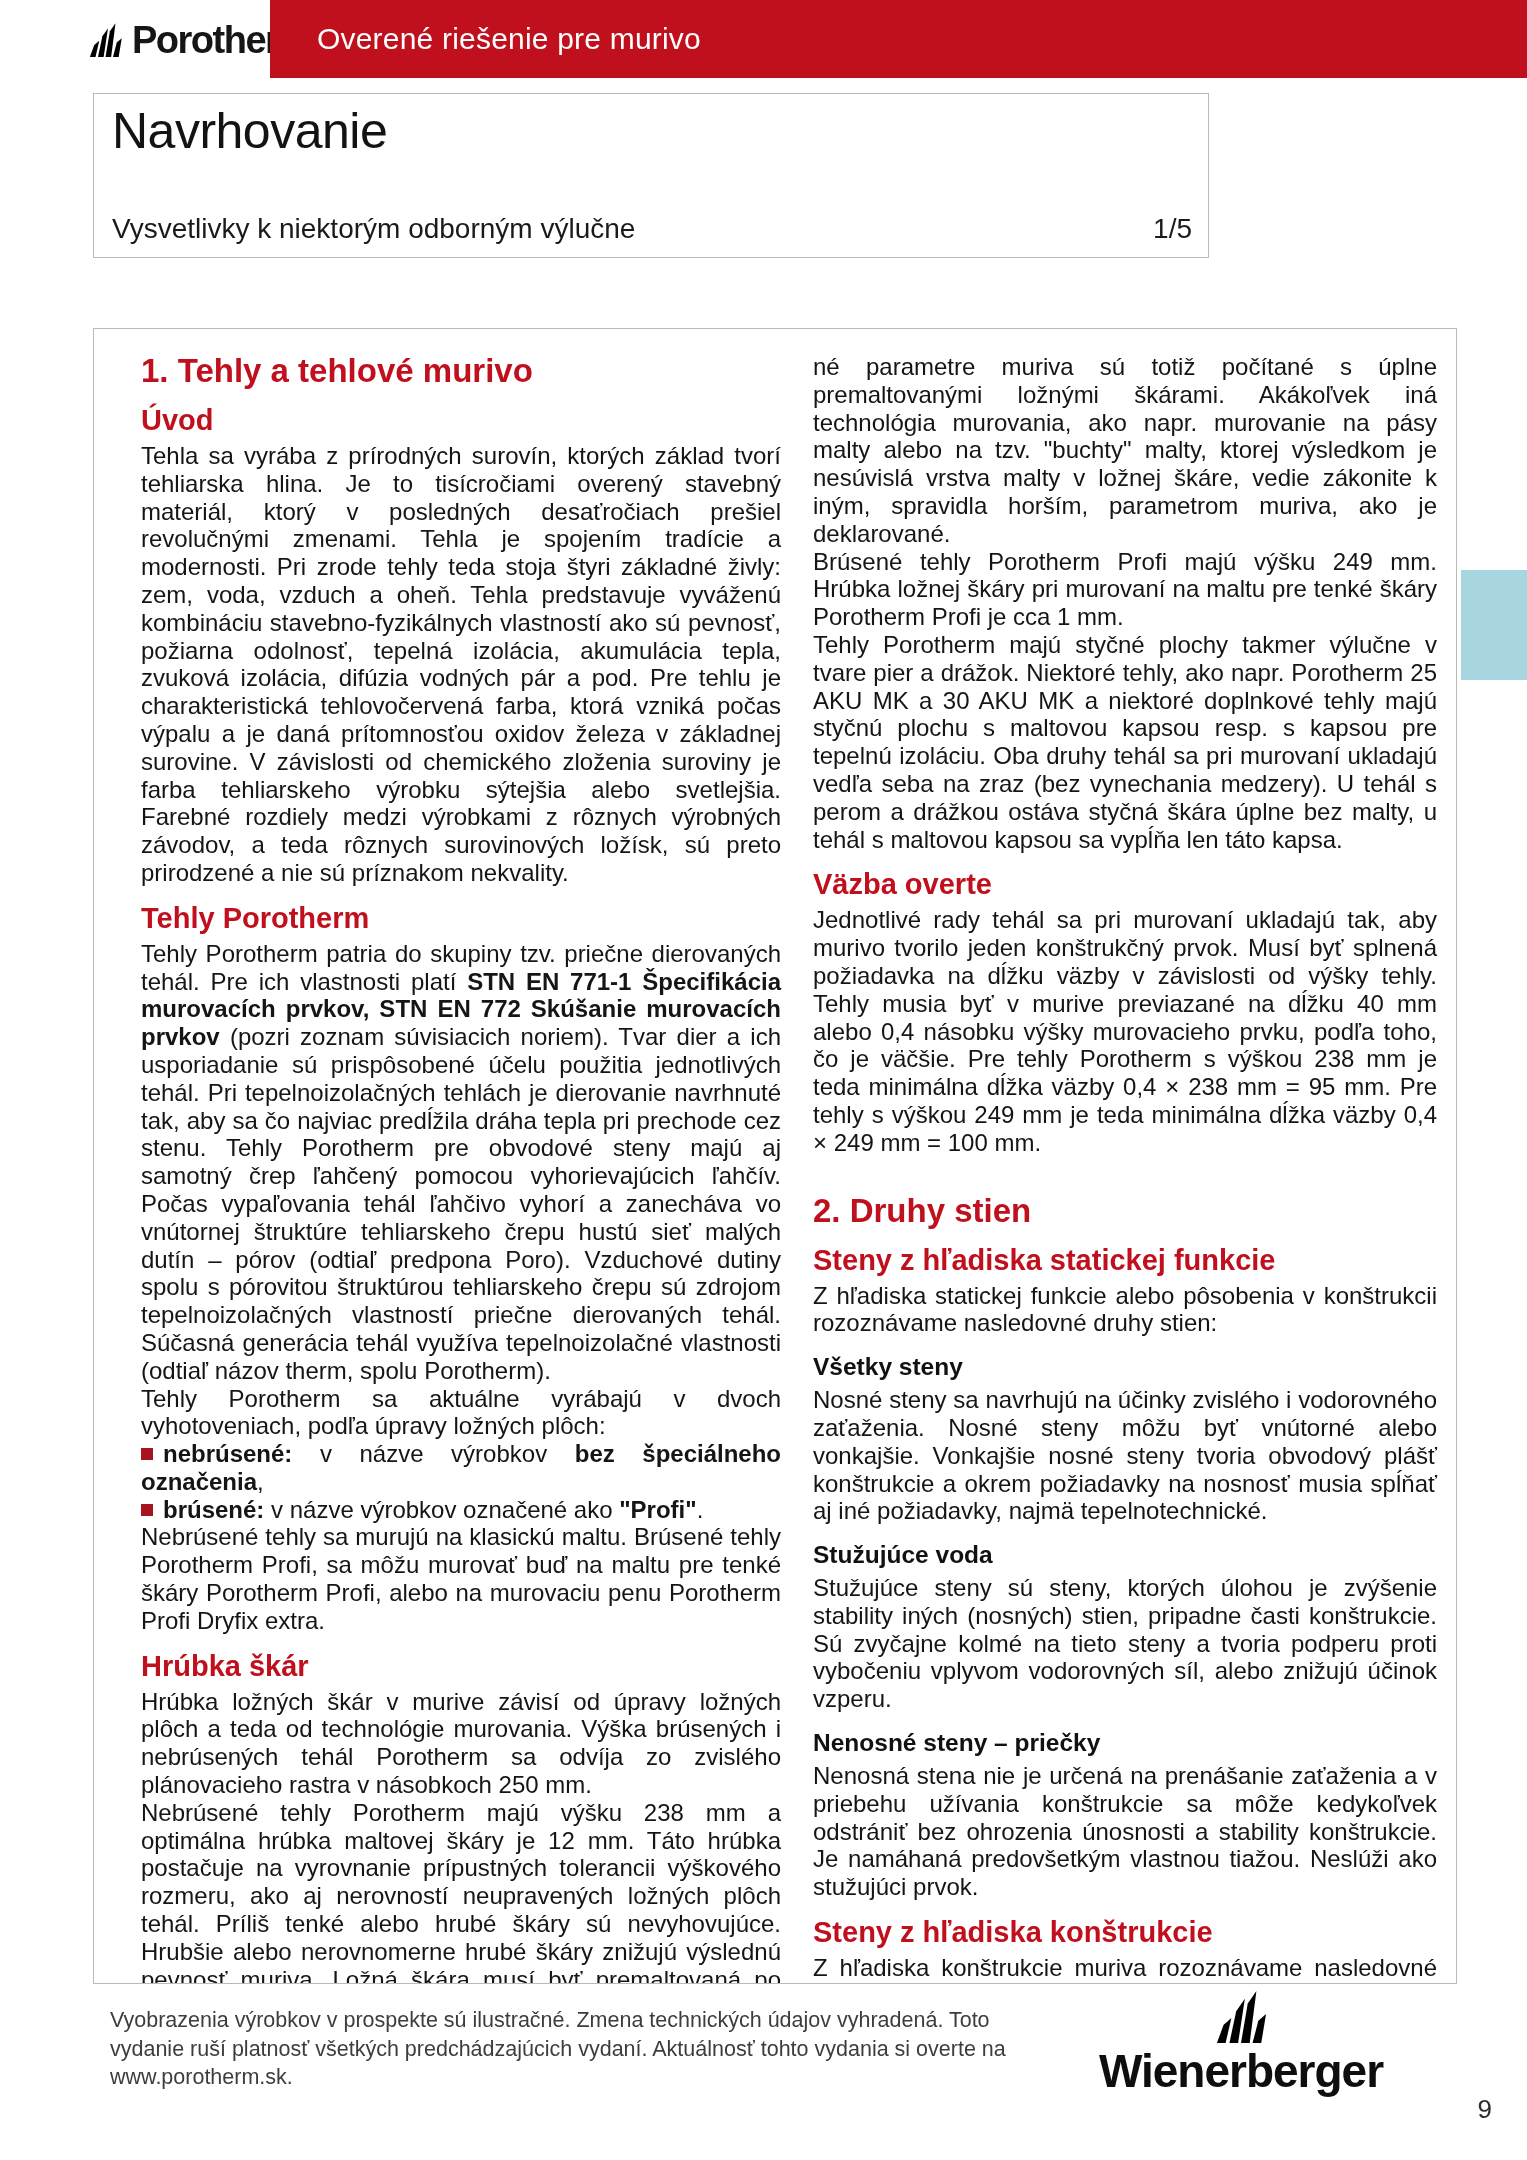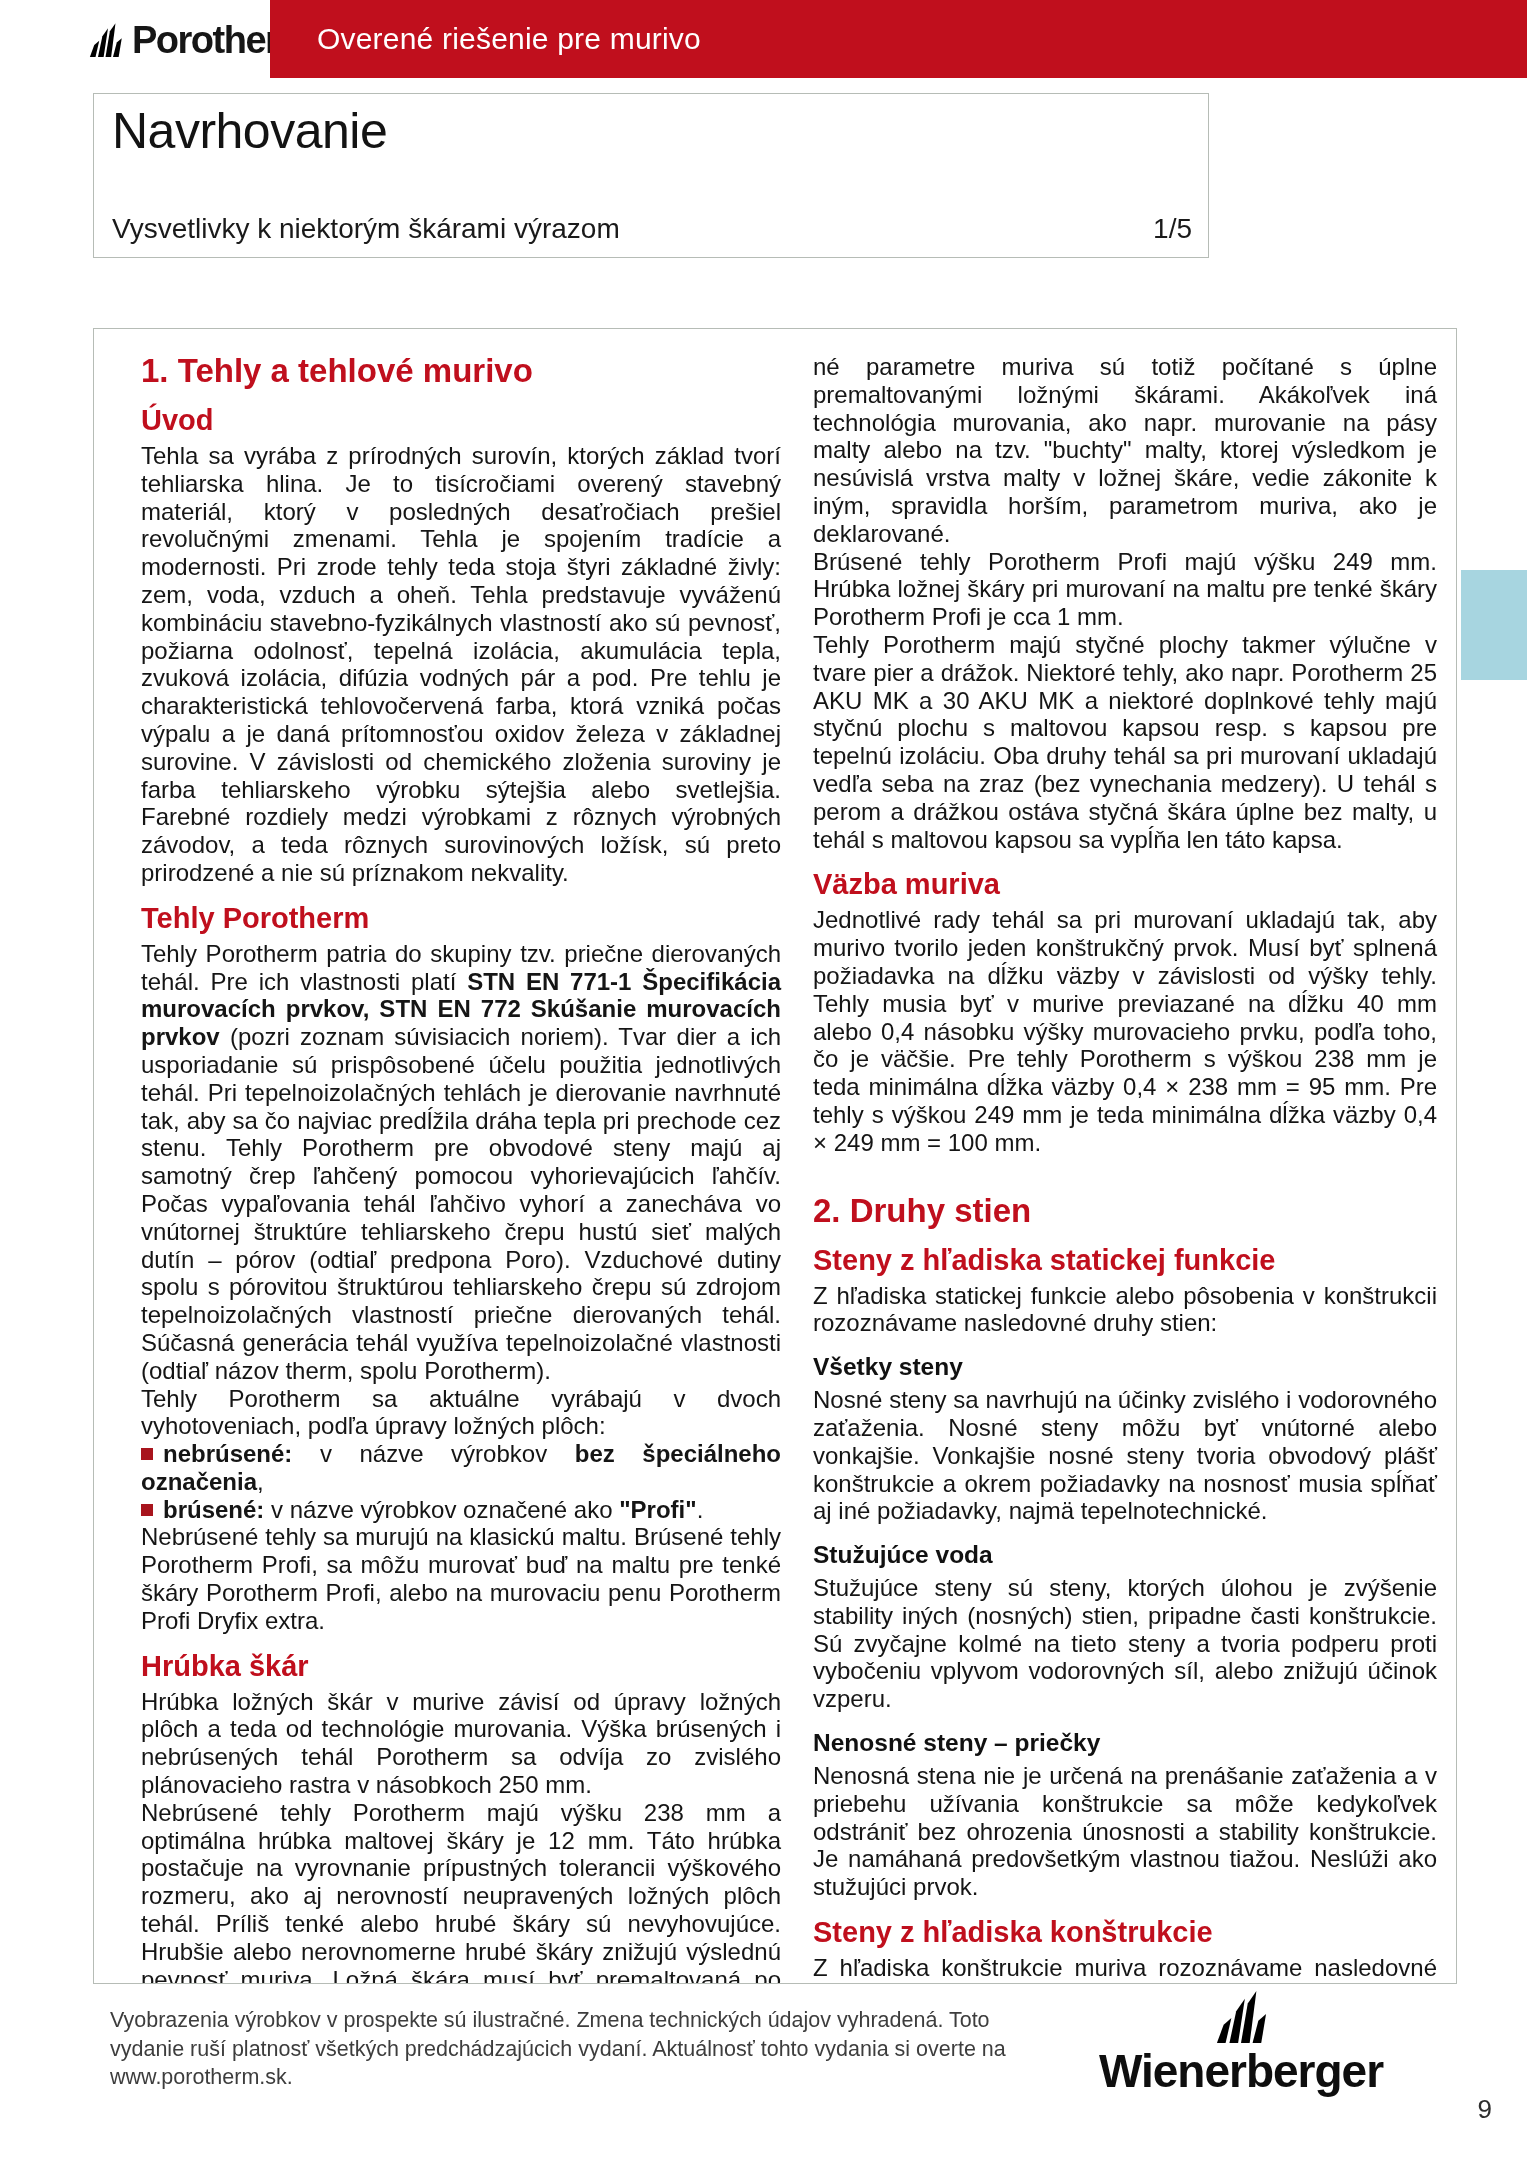--- a/index.html
+++ b/index.html
@@ -74,21 +74,21 @@
     <span class="brand-text">Porotherm</span>
   </div>
 
   <div class="banner">
     <span>Overené riešenie pre murivo</span>
   </div>
 
   <section class="title-box">
     <div class="doc-title">Navrhovanie</div>
     <div class="subtitle-row">
-      <span>Vysvetlivky k niektorým škárami výrazom</span>
+      <span>Vysvetlivky k niektorým odborným výlučne</span>
       <span>1/5</span>
     </div>
   </section>
 
   <section class="content-box">
     <div class="col col-left">
         <div class="blk h1"><span>1. Tehly a tehlové murivo</span></div>
         <div class="blk h2"><span>Úvod</span></div>
         <div class="blk p"><span>Tehla sa vyrába z prírodných surovín, ktorých základ tvorí tehliarska hlina. Je to tisícročiami overený stavebný materiál, ktorý v posledných desaťročiach prešiel revolučnými zmenami. Tehla je spojením tradície a modernosti. Pri zrode tehly teda stoja štyri základné živly: zem, voda, vzduch a oheň. Tehla predstavuje vyváženú kombináciu stavebno-fyzikálnych vlastností ako sú pevnosť, požiarna odolnosť, tepelná izolácia, akumulácia tepla, zvuková izolácia, difúzia vodných pár a pod. Pre tehlu je charakteristická tehlovočervená farba, ktorá vzniká počas výpalu a je daná prítomnosťou oxidov železa v základnej surovine. V závislosti od chemického zloženia suroviny je farba tehliarskeho výrobku sýtejšia alebo svetlejšia. Farebné rozdiely medzi výrobkami z rôznych výrobných závodov, a teda rôznych surovinových ložísk, sú preto prirodzené a nie sú príznakom nekvality.</span></div>
         <div class="blk h2"><span>Tehly Porotherm</span></div>
@@ -98,21 +98,21 @@
         <div class="blk li"><span class="marker"></span><span class="b">brúsené:</span><span> v názve výrobkov označené ako </span><span class="b">"Profi"</span><span>.</span></div>
         <div class="blk p"><span>Nebrúsené tehly sa murujú na klasickú maltu. Brúsené tehly Porotherm Profi, sa môžu murovať buď na maltu pre tenké škáry Porotherm Profi, alebo na murovaciu penu Porotherm Profi Dryfix extra.</span></div>
         <div class="blk h2"><span>Hrúbka škár</span></div>
         <div class="blk p"><span>Hrúbka ložných škár v murive závisí od úpravy ložných plôch a teda od technológie murovania. Výška brúsených i nebrúsených tehál Porotherm sa odvíja zo zvislého plánovacieho rastra v násobkoch 250 mm.</span></div>
         <div class="blk p"><span>Nebrúsené tehly Porotherm majú výšku 238 mm a optimálna hrúbka maltovej škáry je 12 mm. Táto hrúbka postačuje na vyrovnanie prípustných tolerancii výškového rozmeru, ako aj nerovností neupravených ložných plôch tehál. Príliš tenké alebo hrubé škáry sú nevyhovujúce. Hrubšie alebo nerovnomerne hrubé škáry znižujú výslednú pevnosť muriva. Ložná škára musí byť premaltovaná po celej šírke. Všetky deklarova-</span></div>
       </div>
     <div class="col col-right">
         <div class="blk p"><span>né parametre muriva sú totiž počítané s úplne premaltovanými ložnými škárami. Akákoľvek iná technológia murovania, ako napr. murovanie na pásy malty alebo na tzv. "buchty" malty, ktorej výsledkom je nesúvislá vrstva malty v ložnej škáre, vedie zákonite k iným, spravidla horším, parametrom muriva, ako je deklarované.</span></div>
         <div class="blk p"><span>Brúsené tehly Porotherm Profi majú výšku 249 mm. Hrúbka ložnej škáry pri murovaní na maltu pre tenké škáry Porotherm Profi je cca 1 mm.</span></div>
         <div class="blk p"><span>Tehly Porotherm majú styčné plochy takmer výlučne v tvare pier a drážok. Niektoré tehly, ako napr. Porotherm 25 AKU MK a 30 AKU MK a niektoré doplnkové tehly majú styčnú plochu s maltovou kapsou resp. s kapsou pre tepelnú izoláciu. Oba druhy tehál sa pri murovaní ukladajú vedľa seba na zraz (bez vynechania medzery). U tehál s perom a drážkou ostáva styčná škára úplne bez malty, u tehál s maltovou kapsou sa vypĺňa len táto kapsa.</span></div>
-        <div class="blk h2"><span>Väzba muriva</span></div>
+        <div class="blk h2"><span>Väzba overte</span></div>
         <div class="blk p"><span>Jednotlivé rady tehál sa pri murovaní ukladajú tak, aby murivo tvorilo jeden konštrukčný prvok. Musí byť splnená požiadavka na dĺžku väzby v závislosti od výšky tehly. Tehly musia byť v murive previazané na dĺžku 40 mm alebo 0,4 násobku výšky murovacieho prvku, podľa toho, čo je väčšie. Pre tehly Porotherm s výškou 238 mm je teda minimálna dĺžka väzby 0,4 × 238 mm = 95 mm. Pre tehly s výškou 249 mm je teda minimálna dĺžka väzby 0,4 × 249 mm = 100 mm.</span></div>
         <div class="blk h1"><span>2. Druhy stien</span></div>
         <div class="blk h2"><span>Steny z hľadiska statickej funkcie</span></div>
         <div class="blk p"><span>Z hľadiska statickej funkcie alebo pôsobenia v konštrukcii rozoznávame nasledovné druhy stien:</span></div>
         <div class="blk h3"><span>Všetky steny</span></div>
         <div class="blk p"><span>Nosné steny sa navrhujú na účinky zvislého i vodorovného zaťaženia. Nosné steny môžu byť vnútorné alebo vonkajšie. Vonkajšie nosné steny tvoria obvodový plášť konštrukcie a okrem požiadavky na nosnosť musia spĺňať aj iné požiadavky, najmä tepelnotechnické.</span></div>
         <div class="blk h3"><span>Stužujúce voda</span></div>
         <div class="blk p"><span>Stužujúce steny sú steny, ktorých úlohou je zvýšenie stability iných (nosných) stien, pripadne časti konštrukcie. Sú zvyčajne kolmé na tieto steny a tvoria podperu proti vybočeniu vplyvom vodorovných síl, alebo znižujú účinok vzperu.</span></div>
         <div class="blk h3"><span>Nenosné steny – priečky</span></div>
         <div class="blk p"><span>Nenosná stena nie je určená na prenášanie zaťaženia a v priebehu užívania konštrukcie sa môže kedykoľvek odstrániť bez ohrozenia únosnosti a stability konštrukcie. Je namáhaná predovšetkým vlastnou tiažou. Neslúži ako stužujúci prvok.</span></div>

